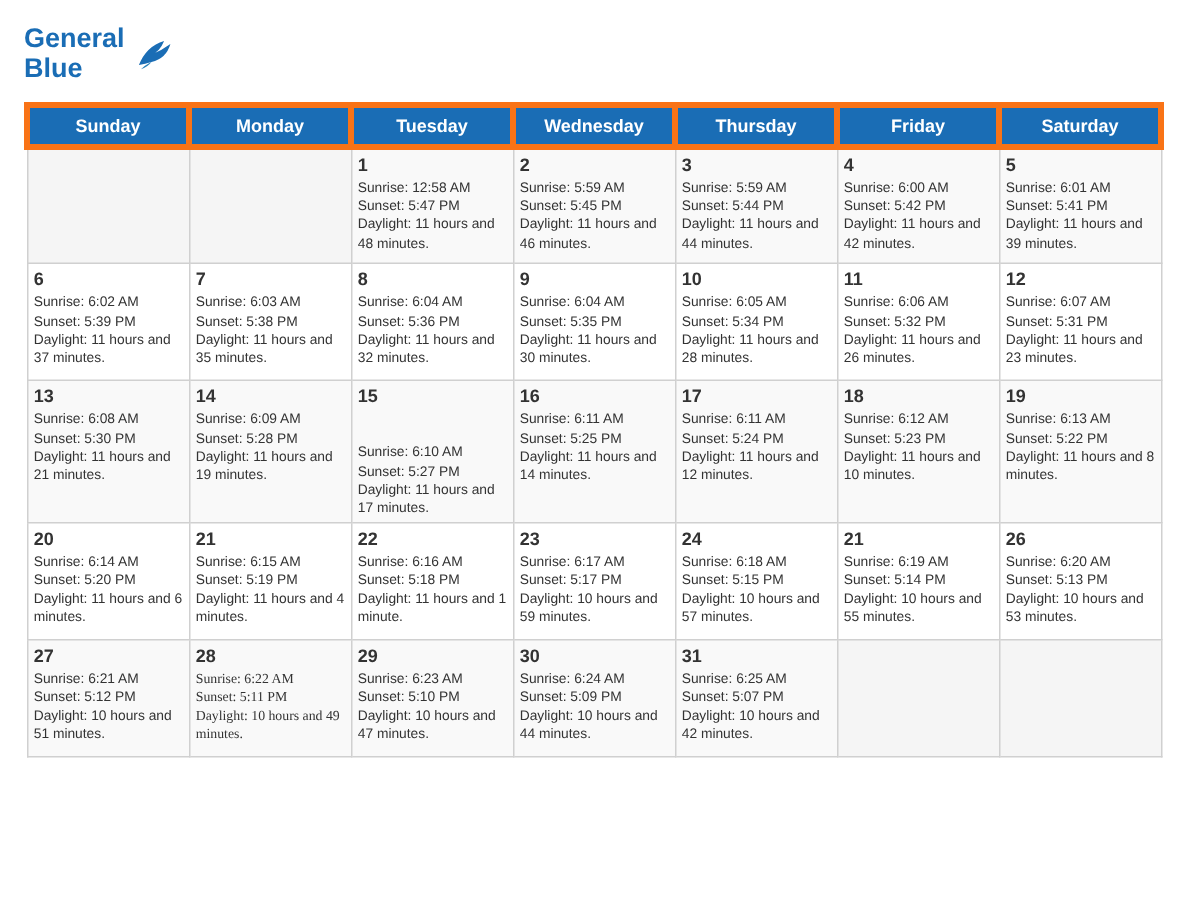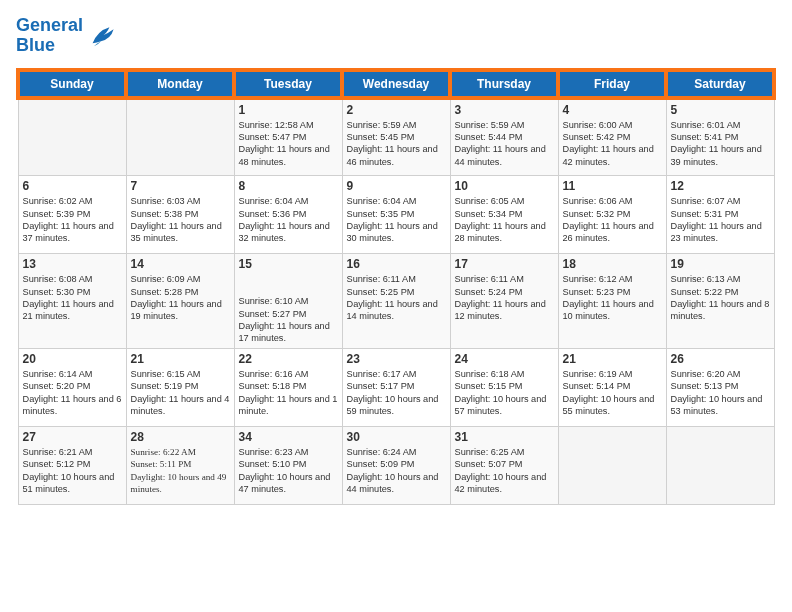--- a/index.html
+++ b/index.html
@@ -306,21 +306,21 @@
 Sunset: 5:12 PM
 Daylight: 10 hours and 51 minutes.</div>
           </td>
           <td>
             <div class="day-number">28</div>
             <div class="day-info" style="white-space: pre-line; font-family: Liberation Serif, serif;">Sunrise: 6:22 AM
 Sunset: 5:11 PM
 Daylight: 10 hours and 49 minutes.</div>
           </td>
           <td>
-            <div class="day-number">34</div>
+            <div class="day-number">29</div>
             <div class="day-info" style="white-space: pre-line;">Sunrise: 6:23 AM
 Sunset: 5:10 PM
 Daylight: 10 hours and 47 minutes.</div>
           </td>
           <td>
             <div class="day-number">30</div>
             <div class="day-info" style="white-space: pre-line;">Sunrise: 6:24 AM
 Sunset: 5:09 PM
 Daylight: 10 hours and 44 minutes.</div>
           </td>

